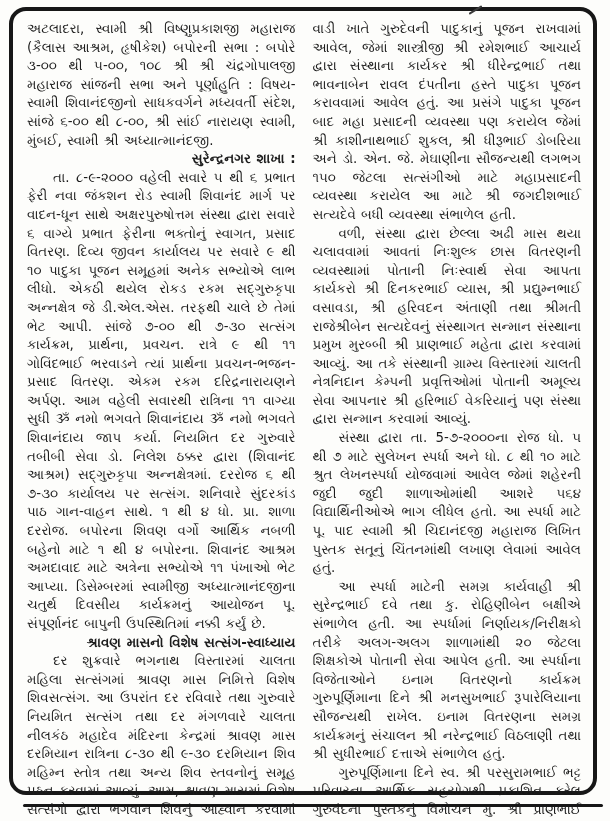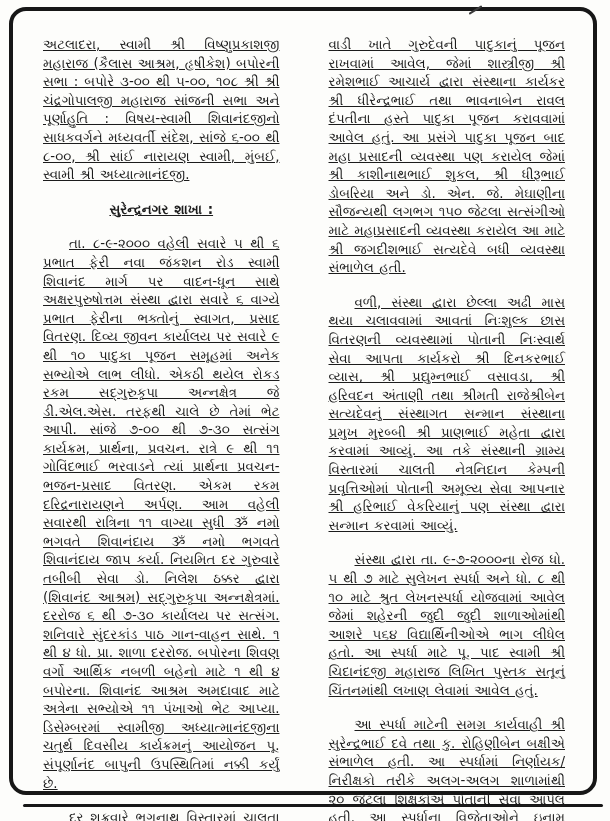--- a/index.html
+++ b/index.html
@@ -47,50 +47,51 @@
     gap:17px;
   }
   .col{
     flex:1;
     min-width:0;
     font-size:13.4px;
     line-height:18.6px;
     text-align:justify;
     word-spacing:1px;
   }
-  .col p{margin:16px;text-decoration:underline;}
+  .col p{margin:0;}
   .col p.indent{text-indent:26px;}
   .heading{
     font-weight:bold;
     margin:0;
-    text-align:center;
+    text-align:right;
   }
 </style>
 </head>
 <body>
 
 <div class="page">
 
   <div class="frame"></div>
   <div class="frame-shadow"></div>
   <div class="ink-mark"></div>
 
   <div class="columns">
 
     <div class="col">
       <p>અટલાદરા, સ્વામી શ્રી વિષ્ણુપ્રકાશજી મહારાજ (કૈલાસ આશ્રમ, હૃષીકેશ) બપોરની સભા : બપોરે ૩-૦૦ થી ૫-૦૦, ૧૦૮ શ્રી શ્રી ચંદ્રગોપાલજી મહારાજ સાંજની સભા અને પૂર્ણાહુતિ : વિષય-સ્વામી શિવાનંદજીનો સાધકવર્ગને મધ્યવર્તી સંદેશ, સાંજે ૬-૦૦ થી ૮-૦૦, શ્રી સાંઈ નારાયણ સ્વામી, મુંબઈ, સ્વામી શ્રી અધ્યાત્માનંદજી.</p>
       <p class="heading">સુરેન્દ્રનગર શાખા :</p>
       <p class="indent">તા. ૮-૯-૨૦૦૦ વહેલી સવારે ૫ થી ૬ પ્રભાત ફેરી નવા જંકશન રોડ સ્વામી શિવાનંદ માર્ગ પર વાદન-ધૂન સાથે અક્ષરપુરુષોત્તમ સંસ્થા દ્વારા સવારે ૬ વાગ્યે પ્રભાત ફેરીના ભક્તોનું સ્વાગત, પ્રસાદ વિતરણ. દિવ્ય જીવન કાર્યાલય પર સવારે ૯ થી ૧૦ પાદુકા પૂજન સમૂહમાં અનેક સભ્યોએ લાભ લીધો. એકઠી થયેલ રોકડ રકમ સદ્ગુરુકૃપા અન્નક્ષેત્ર જે ડી.એલ.એસ. તરફથી ચાલે છે તેમાં ભેટ આપી. સાંજે ૭-૦૦ થી ૭-૩૦ સત્સંગ કાર્યક્રમ, પ્રાર્થના, પ્રવચન. રાત્રે ૯ થી ૧૧ ગોવિંદભાઈ ભરવાડને ત્યાં પ્રાર્થના પ્રવચન-ભજન-પ્રસાદ વિતરણ. એકમ રકમ દરિદ્રનારાયણને અર્પણ. આમ વહેલી સવારથી રાત્રિના ૧૧ વાગ્યા સુધી ૐ નમો ભગવતે શિવાનંદાય ૐ નમો ભગવતે શિવાનંદાય જાપ કર્યા. નિયમિત દર ગુરુવારે તબીબી સેવા ડો. નિલેશ ઠક્કર દ્વારા (શિવાનંદ આશ્રમ) સદ્ગુરુકૃપા અન્નક્ષેત્રમાં. દરરોજ ૬ થી ૭-૩૦ કાર્યાલય પર સત્સંગ. શનિવારે સુંદરકાંડ પાઠ ગાન-વાહન સાથે. ૧ થી ૪ ધો. પ્રા. શાળા દરરોજ. બપોરના શિવણ વર્ગો આર્થિક નબળી બહેનો માટે ૧ થી ૪ બપોરના. શિવાનંદ આશ્રમ અમદાવાદ માટે અત્રેના સભ્યોએ ૧૧ પંખાઓ ભેટ આપ્યા. ડિસેમ્બરમાં સ્વામીજી અધ્યાત્માનંદજીના ચતુર્થ દિવસીય કાર્યક્રમનું આયોજન પૂ. સંપૂર્ણાનંદ બાપુની ઉપસ્થિતિમાં નક્કી કર્યું છે.</p>
+      <p class="heading">શ્રાવણ માસનો વિશેષ સત્સંગ-સ્વાધ્યાય</p>
       <p class="indent">દર શુક્રવારે ભગનાથ વિસ્તારમાં ચાલતા મહિલા સત્સંગમાં શ્રાવણ માસ નિમિત્તે વિશેષ શિવસત્સંગ. આ ઉપરાંત દર રવિવારે તથા ગુરુવારે નિયમિત સત્સંગ તથા દર મંગળવારે ચાલતા નીલકંઠ મહાદેવ મંદિરના કેન્દ્રમાં શ્રાવણ માસ દરમિયાન રાત્રિના ૮-૩૦ થી ૯-૩૦ દરમિયાન શિવ મહિમ્ન સ્તોત્ર તથા અન્ય શિવ સ્તવનોનું સમૂહ પઠન કરવામાં આવ્યું. આમ, શ્રાવણ માસમાં વિશેષ સત્સંગો દ્વારા ભગવાન શિવનું આહ્વાન કરવામાં આવ્યું તેમજ તા. ૭-૨-૨૦૦૦ના રોજ શ્રાવણ માસના પ્રથમ સોમવારના રોજ સંસ્થાના સેવાભાવી ડો. એન. જે. મેઘાણીના નિવાસસ્થાને પણ વિશેષ સત્સંગ યોજી શિવ-ભજનો/સ્તોત્રો દ્વારા શિવ-આરાધના કરવામાં આવી અને સત્સંગ બાદ યજમાન ડો. મેઘાણી દંપતી દ્વારા સર્વે સત્સંગીઓ માટે ફળાહારની વ્યવસ્થા કરવામાં આવી હતી.</p>
 
     </div>
 
     <div class="col">
       <p>વાડી ખાતે ગુરુદેવની પાદુકાનું પૂજન રાખવામાં આવેલ, જેમાં શાસ્ત્રીજી શ્રી રમેશભાઈ આચાર્ય દ્વારા સંસ્થાના કાર્યકર શ્રી ધીરેન્દ્રભાઈ તથા ભાવનાબેન રાવલ દંપતીના હસ્તે પાદુકા પૂજન કરાવવામાં આવેલ હતું. આ પ્રસંગે પાદુકા પૂજન બાદ મહા પ્રસાદની વ્યવસ્થા પણ કરાયેલ જેમાં શ્રી કાશીનાથભાઈ શુકલ, શ્રી ધીરૂભાઈ ડોબરિયા અને ડો. એન. જે. મેઘાણીના સૌજન્યથી લગભગ ૧૫૦ જેટલા સત્સંગીઓ માટે મહાપ્રસાદની વ્યવસ્થા કરાયેલ આ માટે શ્રી જગદીશભાઈ સત્યદેવે બધી વ્યવસ્થા સંભાળેલ હતી.</p>
       <p class="indent">વળી, સંસ્થા દ્વારા છેલ્લા અઢી માસ થયા ચલાવવામાં આવતાં નિઃશુલ્ક છાસ વિતરણની વ્યવસ્થામાં પોતાની નિઃસ્વાર્થ સેવા આપતા કાર્યકરો શ્રી દિનકરભાઈ વ્યાસ, શ્રી પ્રદ્યુમ્નભાઈ વસાવડા, શ્રી હરિવદન અંતાણી તથા શ્રીમતી રાજેશ્રીબેન સત્યદેવનું સંસ્થાગત સન્માન સંસ્થાના પ્રમુખ મુરબ્બી શ્રી પ્રાણભાઈ મહેતા દ્વારા કરવામાં આવ્યું. આ તકે સંસ્થાની ગ્રામ્ય વિસ્તારમાં ચાલતી નેત્રનિદાન કેમ્પની પ્રવૃત્તિઓમાં પોતાની અમૂલ્ય સેવા આપનાર શ્રી હરિભાઈ વેકરિયાનું પણ સંસ્થા દ્વારા સન્માન કરવામાં આવ્યું.</p>
-      <p class="indent">સંસ્થા દ્વારા તા. ૯-૭-૨૦૦૦ના રોજ ધો. ૫ થી ૭ માટે સુલેખન સ્પર્ધા અને ધો. ૮ થી ૧૦ માટે શ્રુત લેખનસ્પર્ધા યોજવામાં આવેલ જેમાં શહેરની જુદી જુદી શાળાઓમાંથી આશરે ૫૬૪ વિદ્યાર્થિનીઓએ ભાગ લીધેલ હતો. આ સ્પર્ધા માટે પૂ. પાદ સ્વામી શ્રી ચિદાનંદજી મહારાજ લિખિત પુસ્તક સતૂનું ચિંતનમાંથી લખાણ લેવામાં આવેલ હતું.</p>
+      <p class="indent">સંસ્થા દ્વારા તા. 5-૭-૨૦૦૦ના રોજ ધો. ૫ થી ૭ માટે સુલેખન સ્પર્ધા અને ધો. ૮ થી ૧૦ માટે શ્રુત લેખનસ્પર્ધા યોજવામાં આવેલ જેમાં શહેરની જુદી જુદી શાળાઓમાંથી આશરે ૫૬૪ વિદ્યાર્થિનીઓએ ભાગ લીધેલ હતો. આ સ્પર્ધા માટે પૂ. પાદ સ્વામી શ્રી ચિદાનંદજી મહારાજ લિખિત પુસ્તક સતૂનું ચિંતનમાંથી લખાણ લેવામાં આવેલ હતું.</p>
       <p class="indent">આ સ્પર્ધા માટેની સમગ્ર કાર્યવાહી શ્રી સુરેન્દ્રભાઈ દવે તથા કુ. રોહિણીબેન બક્ષીએ સંભાળેલ હતી. આ સ્પર્ધામાં નિર્ણાયક/નિરીક્ષકો તરીકે અલગ-અલગ શાળામાંથી ૨૦ જેટલા શિક્ષકોએ પોતાની સેવા આપેલ હતી. આ સ્પર્ધાના વિજેતાઓને ઇનામ વિતરણનો કાર્યક્રમ ગુરુપૂર્ણિમાના દિને શ્રી મનસુખભાઈ રૂપારેલિયાના સૌજન્યથી રાખેલ. ઇનામ વિતરણના સમગ્ર કાર્યક્રમનું સંચાલન શ્રી નરેન્દ્રભાઈ વિઠલાણી તથા શ્રી સુધીરભાઈ દત્તાએ સંભાળેલ હતું.</p>
       <p class="indent">ગુરુપૂર્ણિમાના દિને સ્વ. શ્રી પરસુરામભાઈ ભટ્ટ પરિવારના આર્થિક સહયોગથી પ્રકાશિત કરેલ ગુરુવંદના પુસ્તકનું વિમોચન મુ. શ્રી પ્રાણભાઈ મહેતાના શુભ હસ્તે કરાયેલ તથા આજ દિવસે દાતા શ્રી જયંતીલાલ મોતીલાલ ઓનછાત્રા તથા એક અન્ય દાતાના સૌજન્યથી બે (અપંગ) દર્દીનારાયણોને ટ્રાયસિકલનું વિતરણ કરવામાં આવેલ.</p>
 
     </div>
 
   </div>
 </div>
 
 </body></html>

